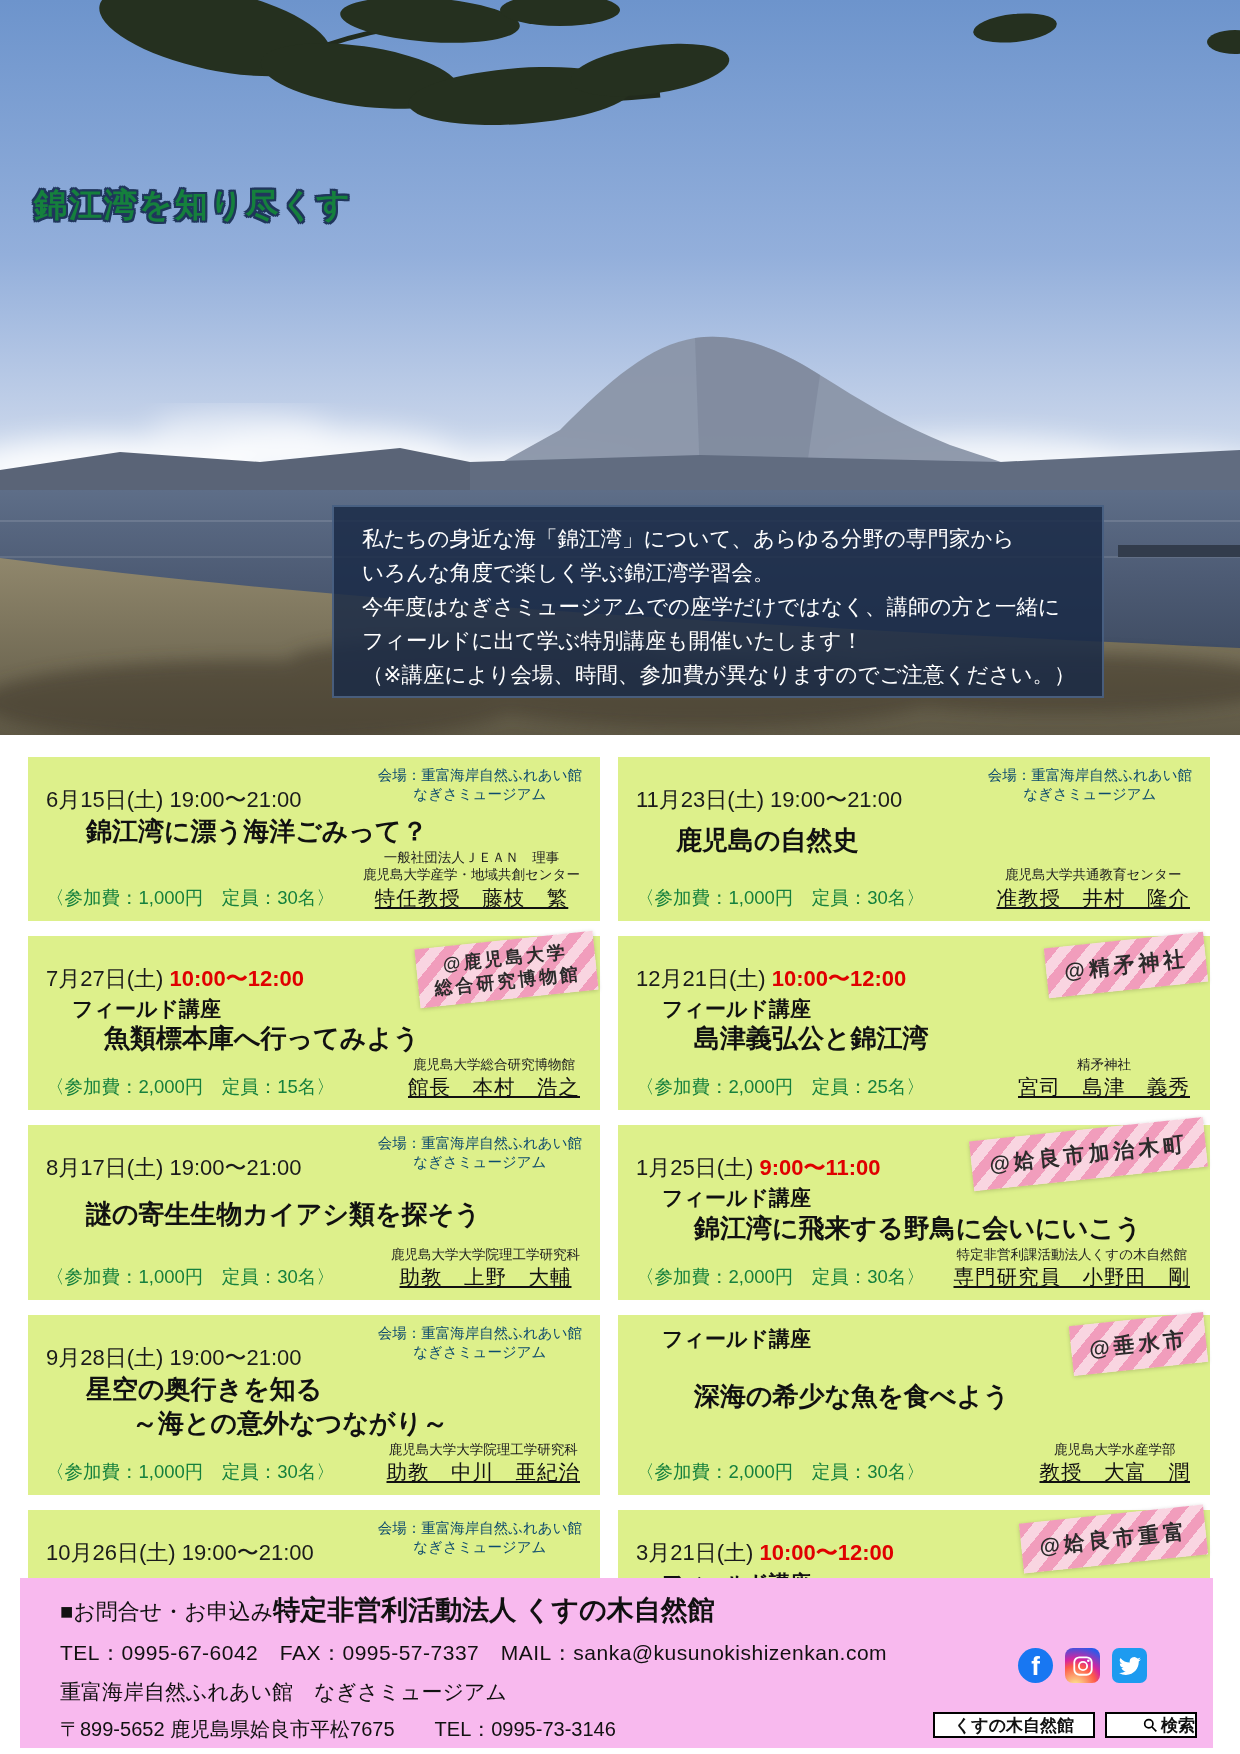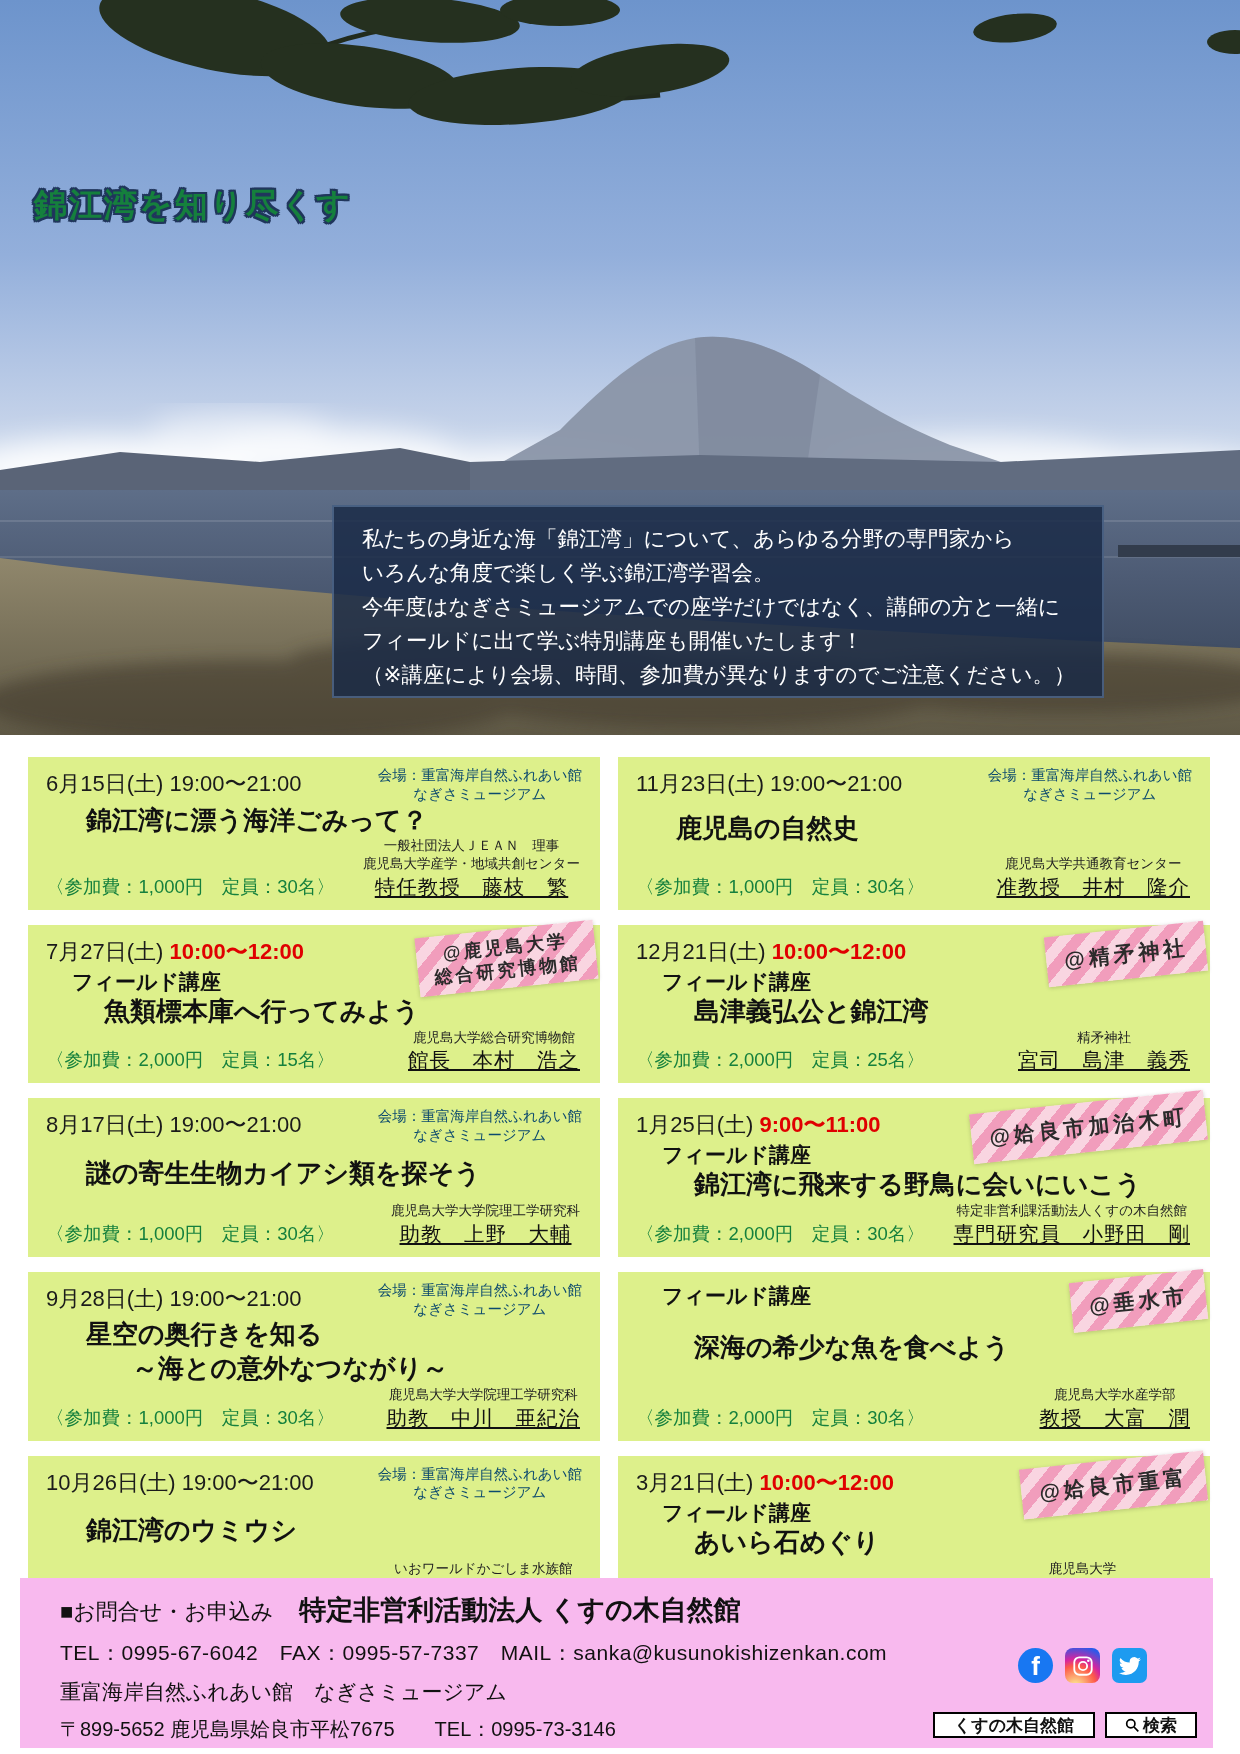--- a/index.html
+++ b/index.html
@@ -32,21 +32,21 @@
   .grid{
     position:absolute;left:28px;top:757px;width:1182px;height:808px;
     display:grid;grid-template-columns:572px 592px;column-gap:18px;
     grid-template-rows:repeat(5,1fr);row-gap:15px;grid-auto-flow:column;
   }
   .card{
     background:#ddf08b;position:relative;box-sizing:border-box;
     padding:9px 16px 9px 18px;display:flex;flex-direction:column;justify-content:space-between;
   }
   .card-top{display:flex;justify-content:space-between;align-items:flex-start;}
-  .date-line{font-size:22px;color:#1b1b1b;white-space:nowrap;padding-top:3px;}
+  .date-line{font-size:22px;color:#1b1b1b;white-space:nowrap;padding-top:3px;margin-top:16px;}
   .date-line .red{color:#e00000;font-weight:700;}
   .venue{font-size:14.5px;color:#0c4a6e;text-align:center;line-height:1.3;padding-right:2px;}
   .course-type{font-size:21px;font-weight:700;color:#111;margin:2px 0 0 26px;line-height:1.25;}
   .title{font-size:26px;font-weight:700;color:#111;margin-left:40px;line-height:1.3;}
   .title.indent2{margin-left:58px;margin-top:0;}
   .title div:nth-child(2){margin-left:46px;}
   .card-bottom{display:flex;justify-content:space-between;align-items:flex-end;}
   .fee{font-size:18.5px;color:#15803d;white-space:nowrap;padding-bottom:2px;}
   .lect{text-align:center;padding-right:4px;}
   .aff{font-size:13.5px;color:#222;line-height:1.3;}
@@ -56,39 +56,39 @@
     background:repeating-linear-gradient(135deg,#f19dbc 0 11px,#f9d5e1 11px 22px);
     padding:7px 16px;text-align:center;color:#2b2b2b;font-weight:700;
     font-size:18px;letter-spacing:3px;line-height:1.25;box-shadow:0 1px 4px rgba(0,0,0,.18);
   }
   .ribbon.single{font-size:21px;padding:12px 18px;letter-spacing:4px;}
   
   .footer{
     position:absolute;left:20px;top:1578px;width:1193px;height:170px;box-sizing:border-box;
     background:#f8b9ee;padding:14px 26px 0 40px;color:#111;
   }
-  .f-line1{display:flex;align-items:baseline;gap:26px;}
+  .f-line1{display:flex;align-items:baseline;}
   .f-inquiry{font-size:22px;}
   .f-org{font-size:27px;font-weight:700;}
   .f-contact{font-size:21px;margin-top:11px;letter-spacing:.5px;}
   .f-facility{font-size:21px;margin-top:11px;}
   .f-address{font-size:20px;margin-top:10px;}
   .socials{position:absolute;right:66px;top:70px;display:flex;gap:12px;}
   .soc{width:35px;height:35px;display:flex;align-items:center;justify-content:center;}
   .soc-fb{background:#1877f2;border-radius:50%;color:#fff;font-weight:700;font-size:26px;line-height:1;}
   .soc-ig{border-radius:8px;background:radial-gradient(circle at 30% 110%,#fdf497 0%,#fd5949 45%,#d6249f 60%,#285AEB 90%);}
   .soc-tw{background:#1d9bf0;border-radius:7px;}
   .searchrow{position:absolute;right:16px;bottom:10px;display:flex;gap:10px;align-items:center;padding-left:40px;}
   .searchbox{
     width:162px;height:26px;background:#fff;border:2px solid #000;box-sizing:border-box;
     display:flex;align-items:center;justify-content:center;font-size:17px;font-weight:600;color:#111;
   }
   .searchbtn{
     width:92px;height:26px;background:#fff;border:2px solid #000;box-sizing:border-box;
-    display:flex;align-items:center;justify-content:center;gap:3px;font-size:17px;font-weight:600;color:#111;
+    display:flex;align-items:center;justify-content:flex-end;gap:3px;font-size:17px;font-weight:600;color:#111;
   }
 </style>
 </head>
 <body>
 
 <div class="page">
 
   <div class="photo">
     <svg viewBox="0 0 1240 735" preserveAspectRatio="none">
       <defs>

